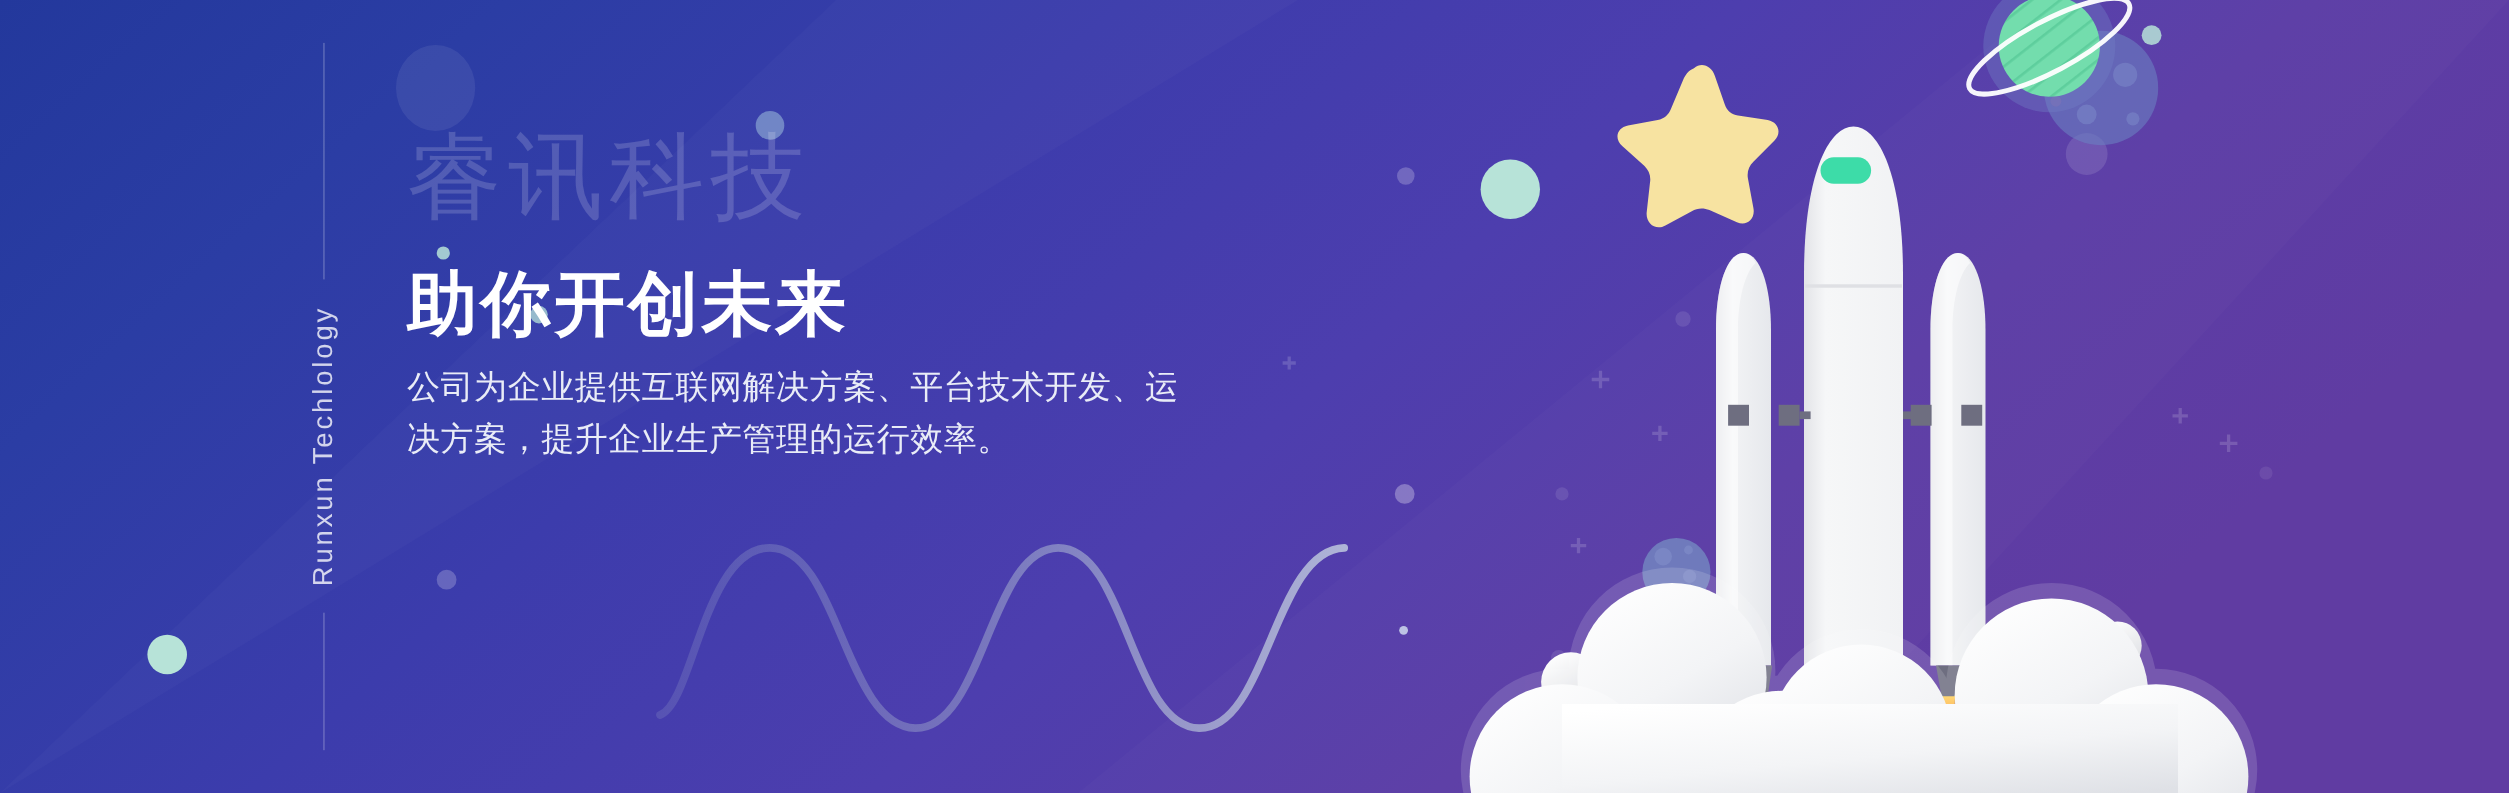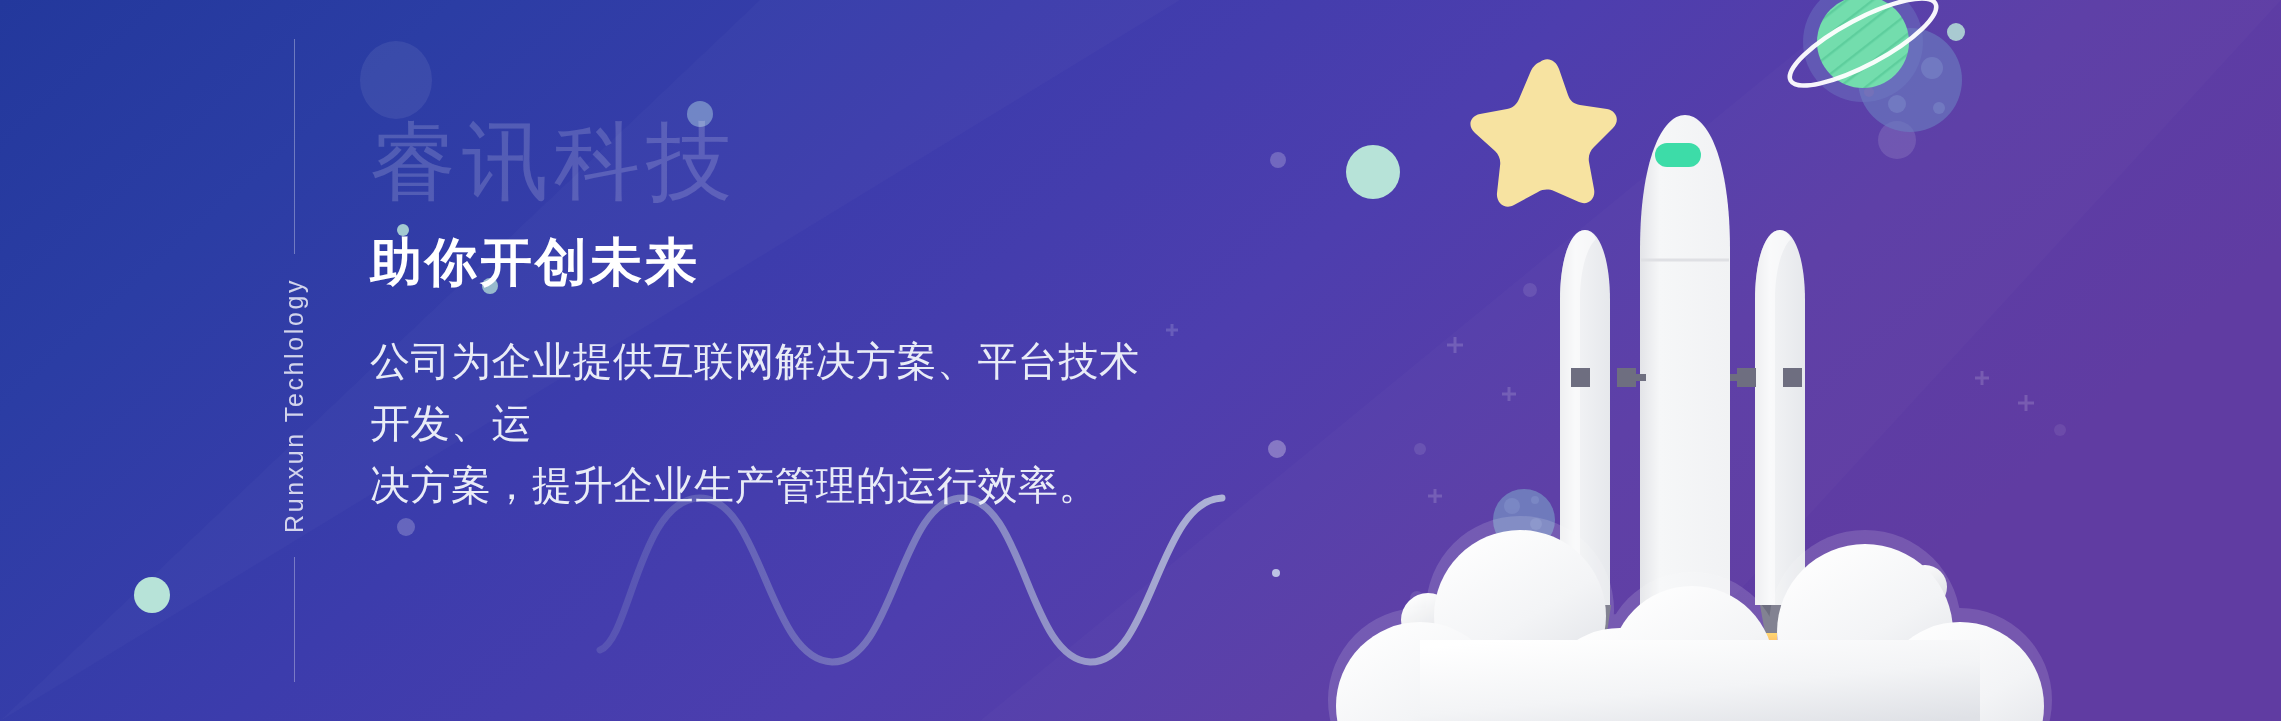--- a/index.html
+++ b/index.html
@@ -55,33 +55,33 @@
     letter-spacing:6px;
     color:rgba(255,255,255,.17);
     line-height:1;
     white-space:nowrap;
     pointer-events:none;
   }
   .headline{
     position:absolute;
     left:0;
     top:83px;
-    font-size:52px;
+    font-size:64px;
     font-weight:700;
     letter-spacing:3px;
     color:#ffffff;
     line-height:1;
     white-space:nowrap;
   }
   .paragraph{
     position:absolute;
     left:0;
     top:212px;
     width:790px;
-    font-size:40px;
+    font-size:30px;
     line-height:1.55;
     color:#e9ecf7;
     letter-spacing:.5px;
     font-weight:400;
   }
   .paragraph p{margin:0;}
 </style>
 </head>
 <body>
 

